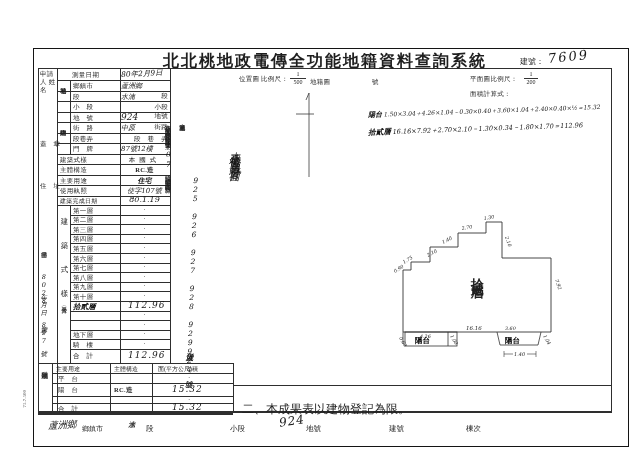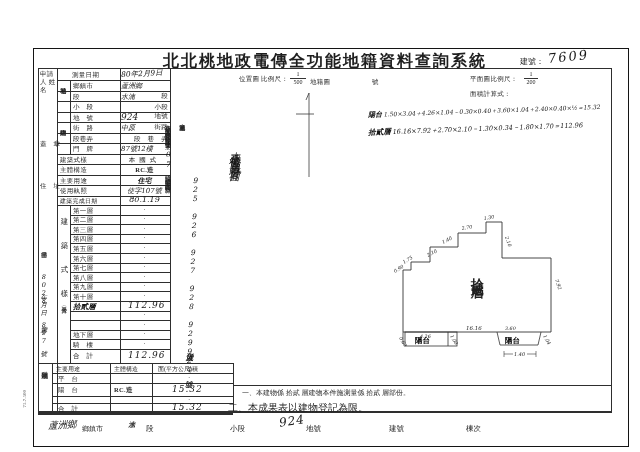--- a/index.html
+++ b/index.html
@@ -309,22 +309,21 @@
     </g>
 
     <g fill="#000" font-size="7.5" font-weight="bold">
       <text x="415" y="343">陽台</text>
       <text x="505" y="343">陽台</text>
     </g>
   </svg>
 
   <div class="abs vert bold" style="left:470px;top:268px;height:52px;font-size:13px;letter-spacing:4px;">拾貳層</div>
 
-  <div class="abs" style="left:242px;top:388px;font-size:7px;">一、本建物係 拾貳 層建物本件施測量係 拾貳 層部份。</div>
-  <div class="abs" style="left:228px;top:401px;font-size:10px;">二、本成果表以建物登記為限。</div>
+  <div class="abs" style="left:242px;top:401px;font-size:12px;">二、本成果表以建物登記為限。</div>
 
   <div class="abs hand" style="left:48px;top:419px;font-size:9.5px;transform:rotate(-3deg);">蘆洲鄉</div>
   <div class="abs" style="left:82px;top:424px;font-size:7px;">鄉鎮市</div>
   <div class="abs vert hand" style="left:127px;top:415px;height:22px;font-size:7px;">水湳</div>
   <div class="abs" style="left:146px;top:424px;font-size:7.5px;">段</div>
   <div class="abs" style="left:230px;top:424px;font-size:7.5px;">小段</div>
   <div class="abs hand" style="left:279px;top:414px;font-size:12px;transform:rotate(-8deg);letter-spacing:1px;">924</div>
   <div class="abs" style="left:306px;top:424px;font-size:7.5px;">地號</div>
   <div class="abs" style="left:389px;top:424px;font-size:7.5px;">建號</div>
   <div class="abs" style="left:466px;top:424px;font-size:7.5px;">棟次</div>

